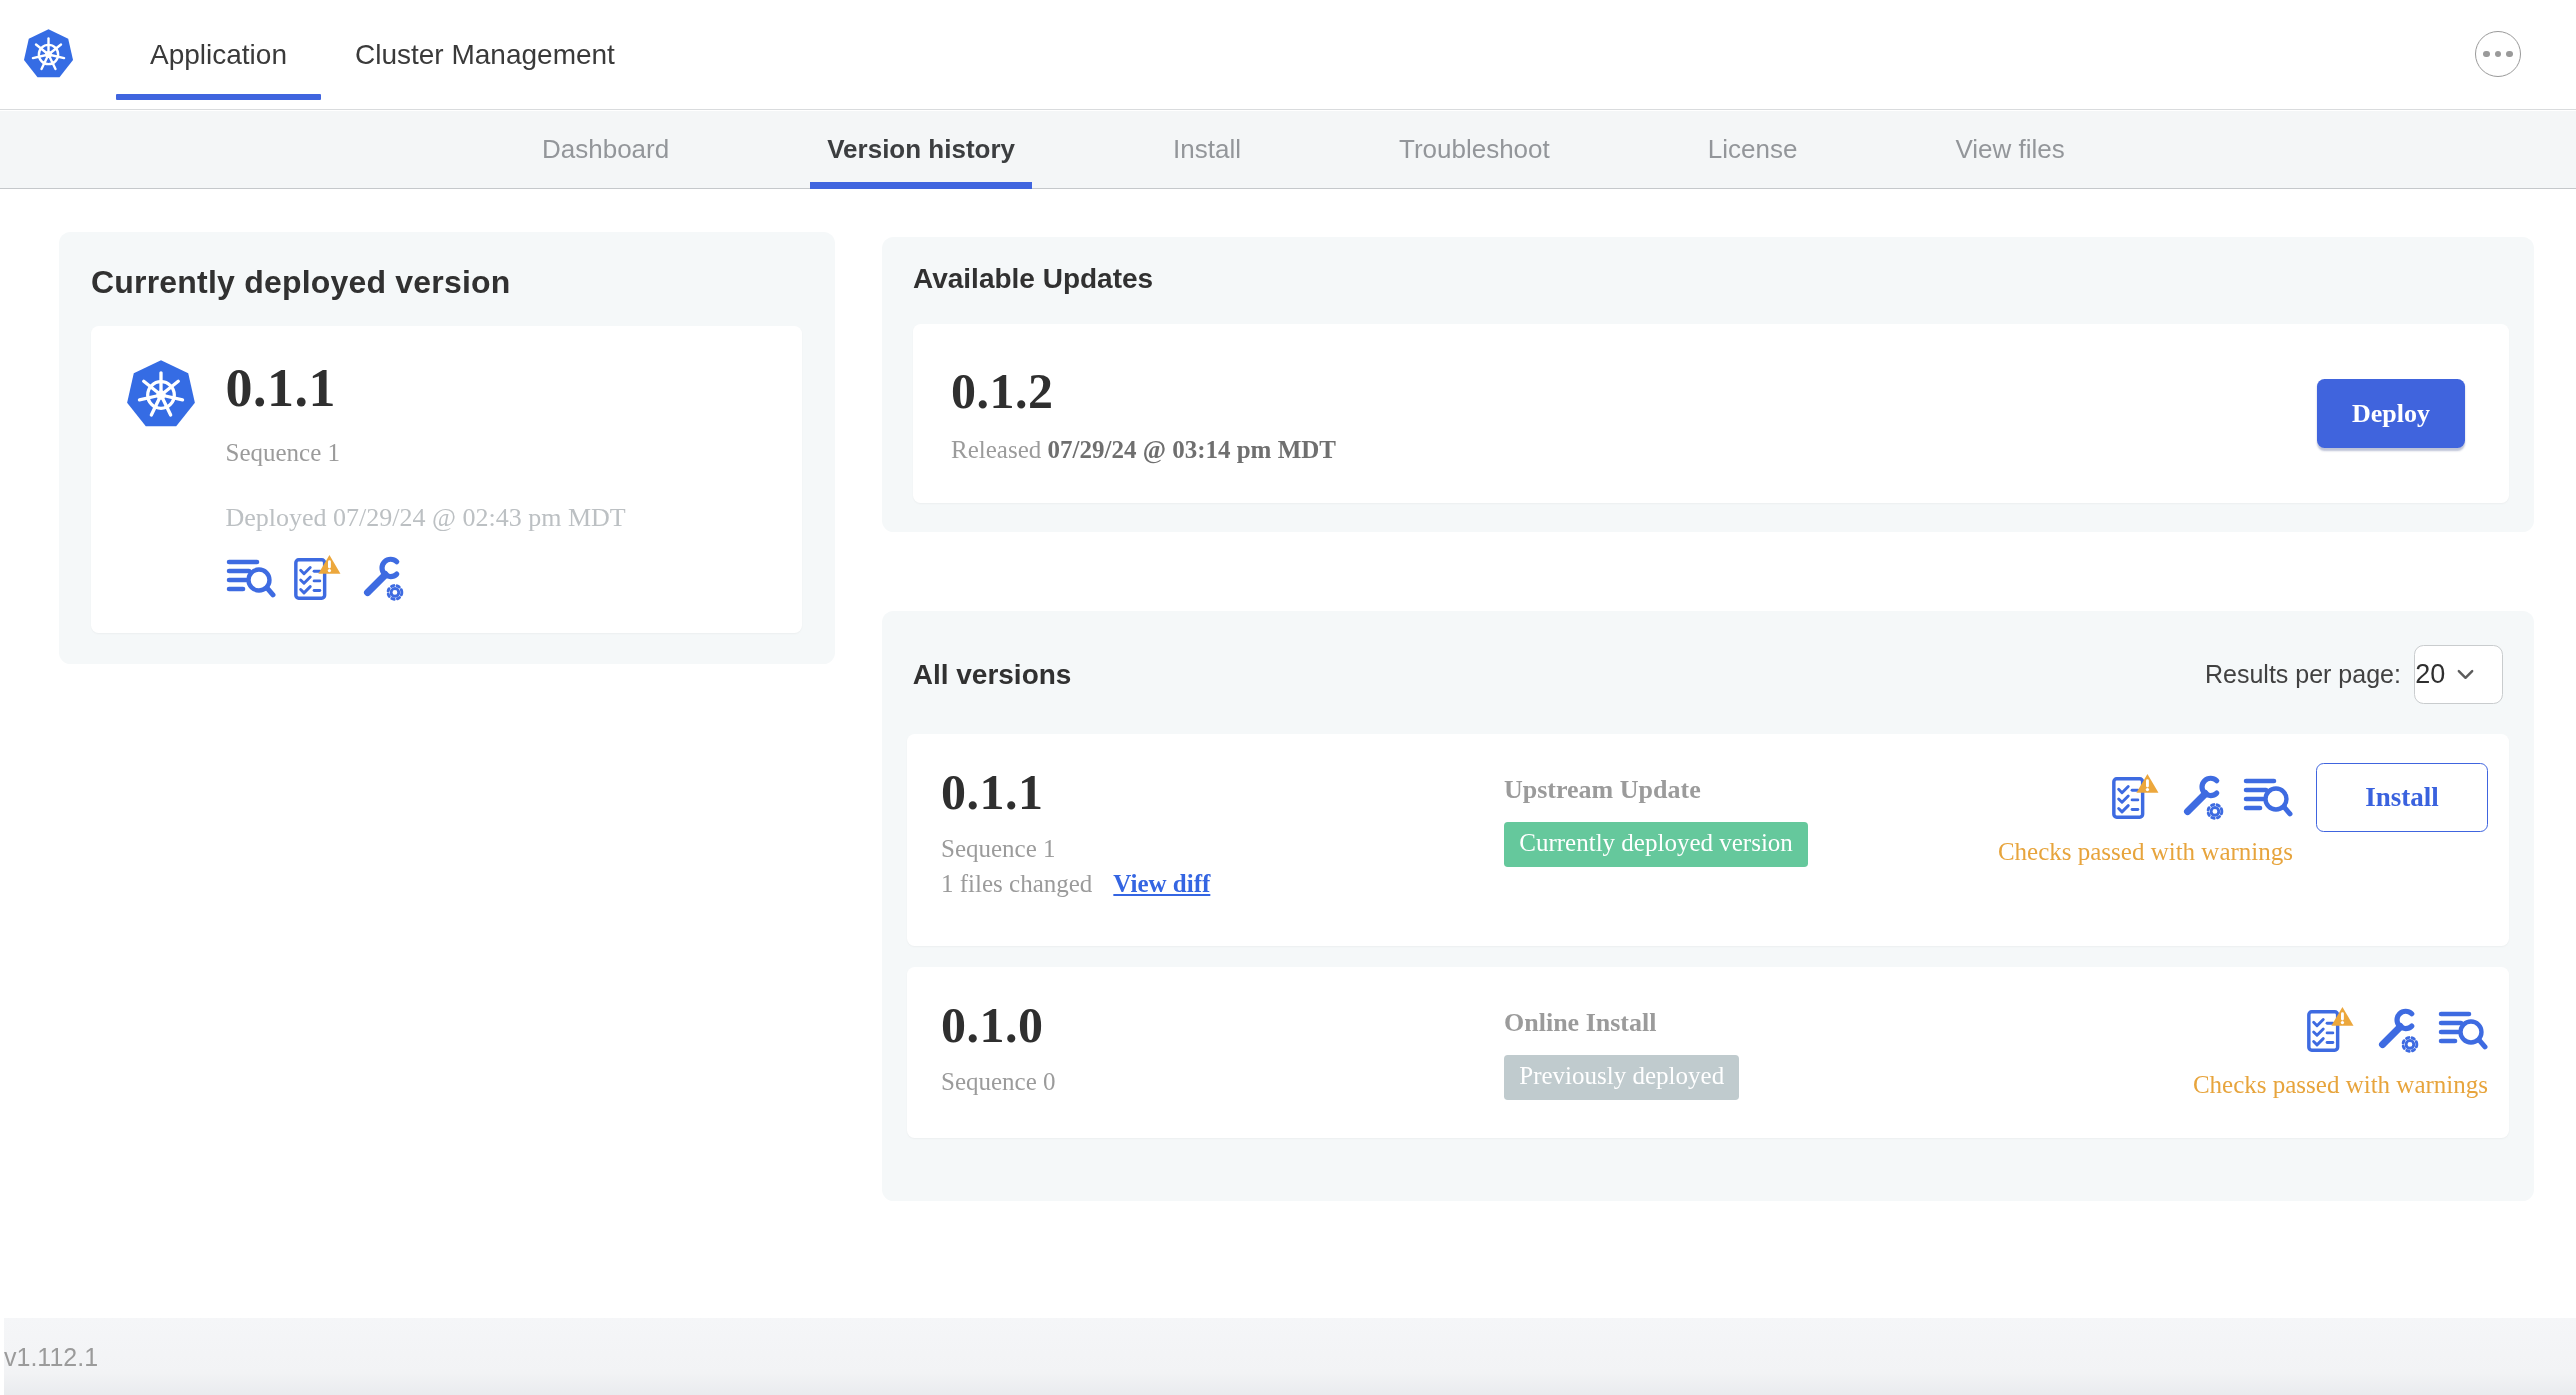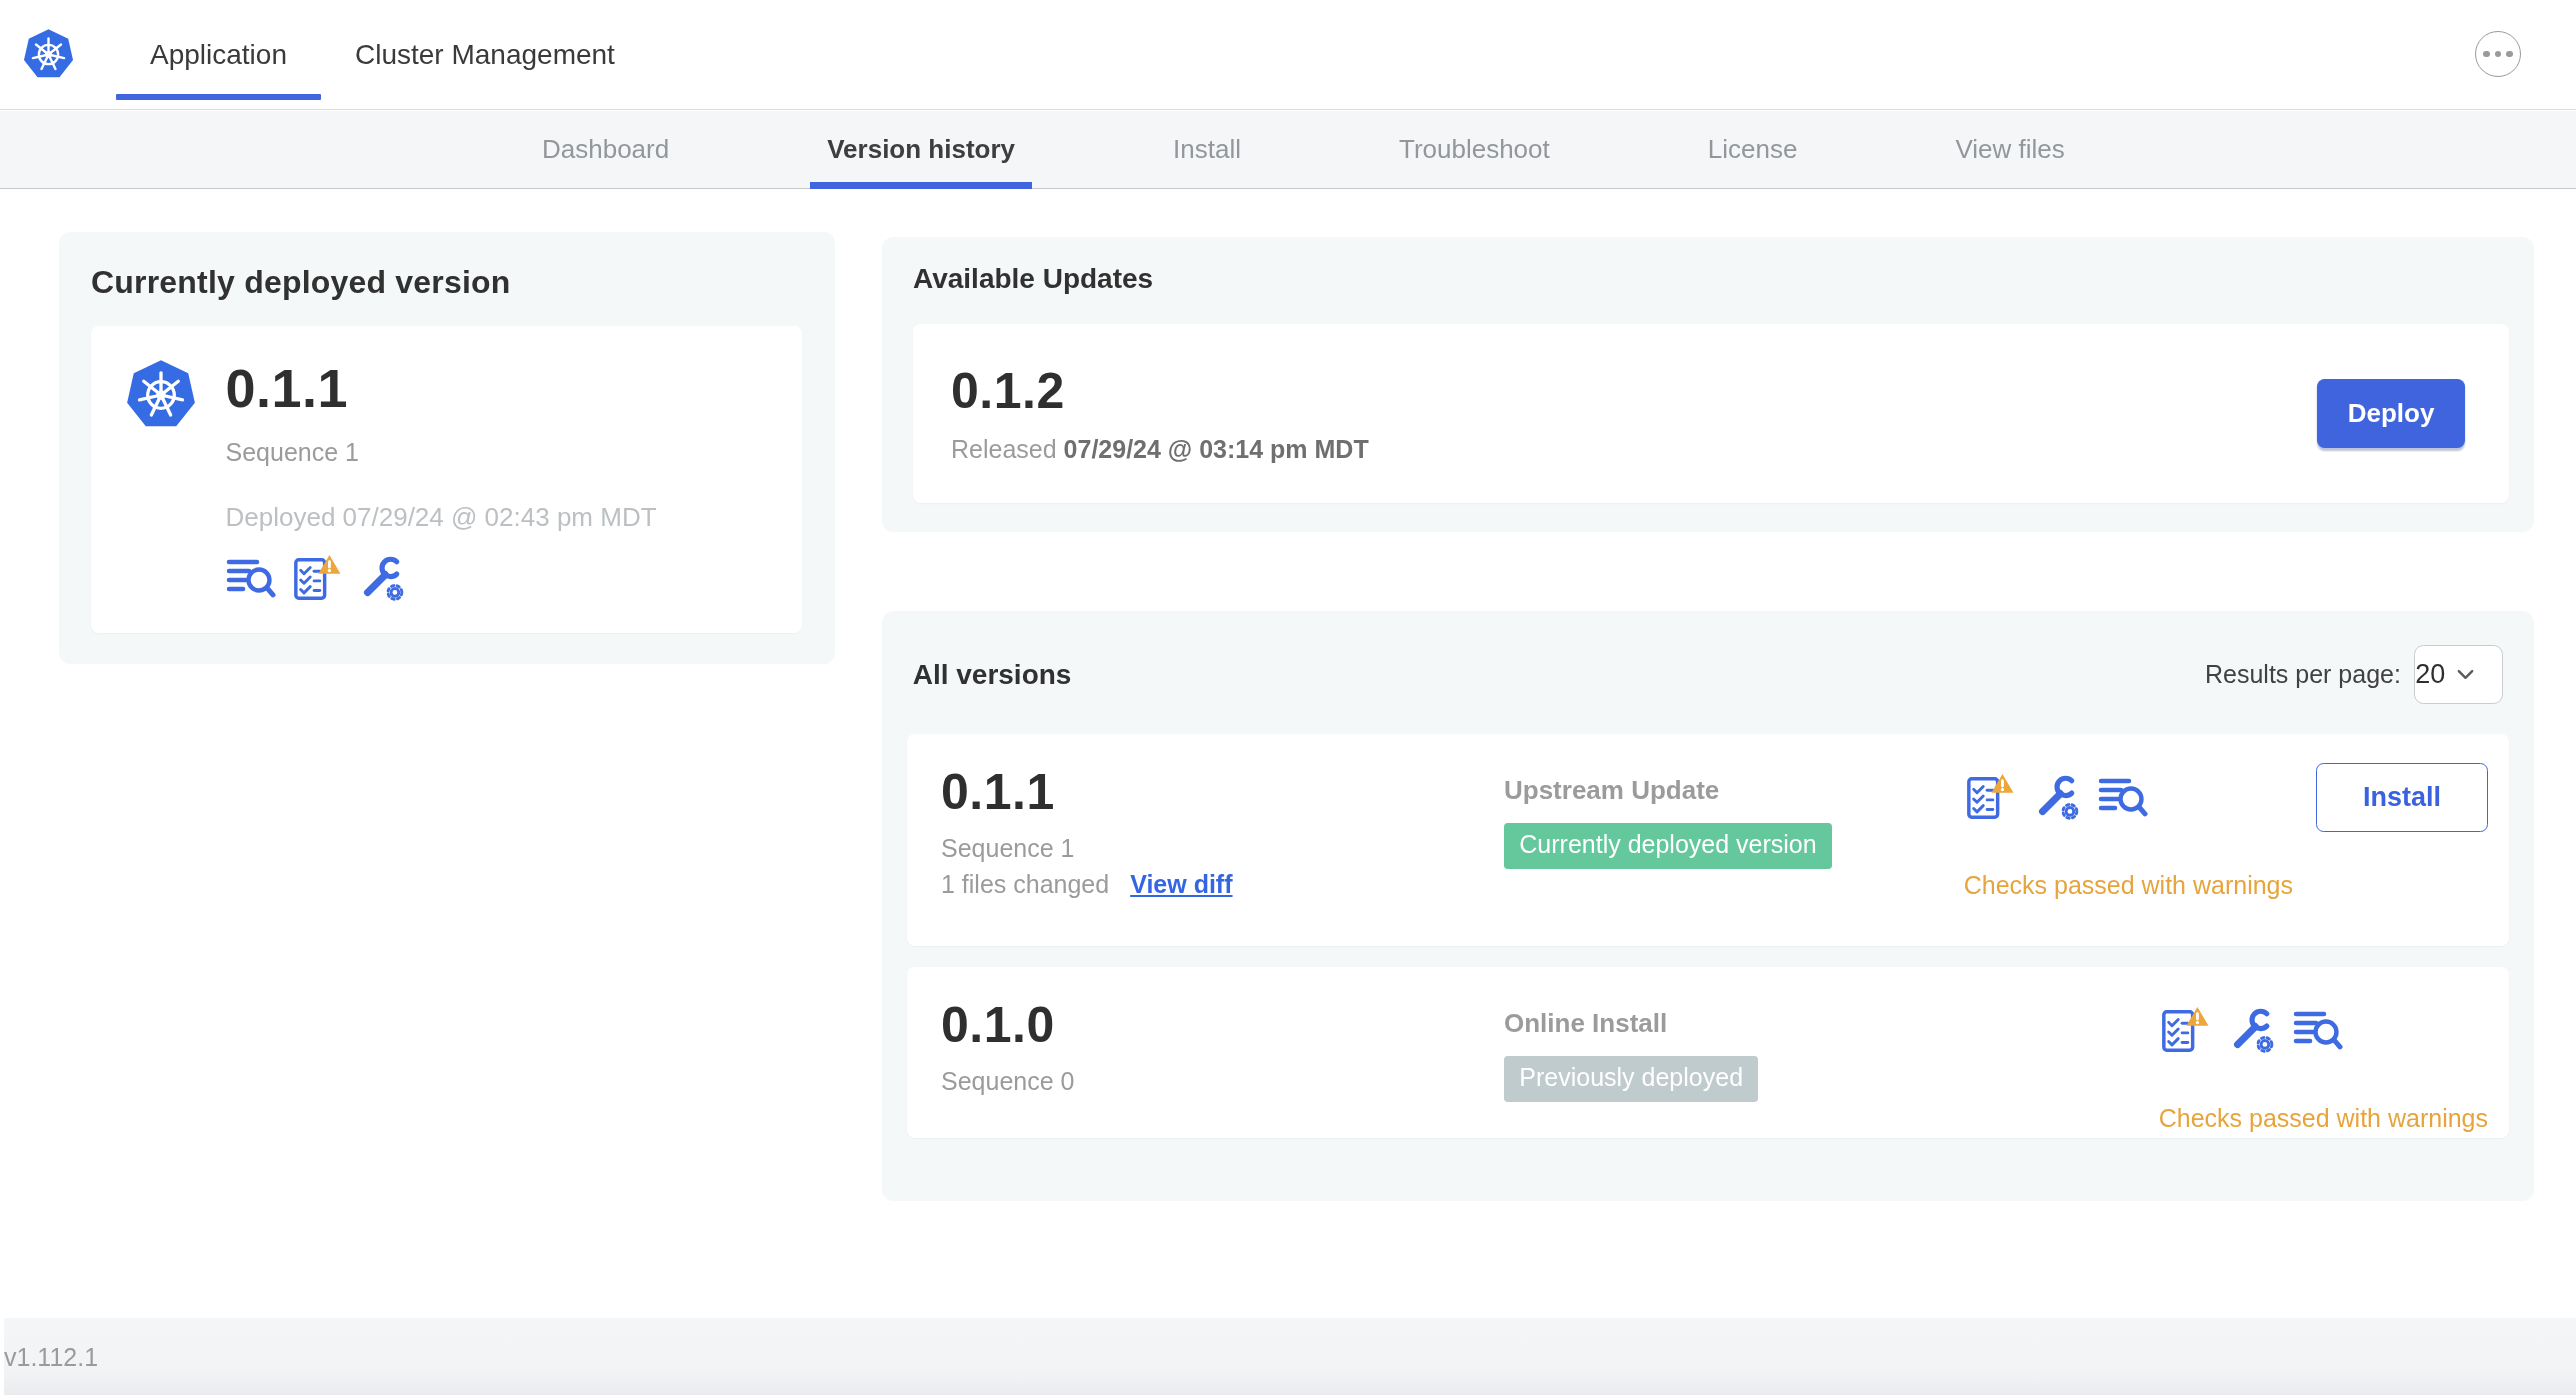--- a/index.html
+++ b/index.html
@@ -48,21 +48,21 @@
   .subnav-tab.active { color:#3c3e40; font-weight:600; }
   .subnav-tab.active::after {
     content:""; position:absolute; left:0; right:0; bottom:-1px; height:6.7px;
     background:#4065df;
   }
 
   
   .main { position:absolute; top:190px; left:8px; width:2576px; height:1128px; background:#fff; }
 
   .gray-card { background:#f5f8f9; border-radius:11.5px; position:absolute; }
-  .white-card { background:#ffffff; border-radius:7.6px; box-shadow:0 1px 1.9px rgba(0,0,0,0.04); }
+  .white-card { background:#ffffff; border-radius:7.6px; box-shadow:0 1px 1.9px rgba(0,0,0,0.04);font-family:Liberation Serif, serif; }
 
   
   .deployed-card { left:51px; top:42px; width:776px; height:432px; padding:32px 33px 0 32px; }
   .deployed-card h1 { font-size:32px; font-weight:700; color:#313131; letter-spacing:0.2px; }
   .deployed-inner {
     margin-top:25px; height:307px; padding:19px 34px 0 31.5px;
     display:flex; align-items:flex-start;
   }
   .deployed-logo { width:76px; height:76px; margin-top:11.5px; flex:none; }
   .deployed-body { margin-left:27px; }
@@ -112,21 +112,21 @@
   .view-diff { font-size:25px; color:#3465e2; font-weight:700; text-decoration:underline; cursor:pointer; }
   .row-mid { margin-top:11.5px; }
   .row-source { font-size:26px; font-weight:700; color:#9b9b9b; }
   .badge {
     display:inline-block; margin-top:17px; padding:7.6px 15.3px 9.5px 15.3px;
     border-radius:3.8px; font-size:25px; color:#ffffff;
   }
   .badge.green { background:#65c89c; }
   .badge.gray  { background:#c0cbce; }
   .row-right { display:flex; align-items:flex-start; }
-  .right-stack { display:flex; flex-direction:column; align-items:flex-start; margin-top:9.5px;gap:33px; }
+  .right-stack { display:flex; flex-direction:column; align-items:flex-end; margin-top:9.5px; }
   .right-stack .icons { display:flex; align-items:center; gap:17px; }
   .checks-text { margin-top:17px; font-size:25px; color:#e7a43c; white-space:nowrap; cursor:pointer; }
   .btn-outline {
     margin-left:23px; width:172px; height:69px; background:#fff;
     border:1.9px solid #4065df; border-radius:7.6px; color:#3a62de;
     font-size:27px; font-weight:700; font-family:inherit; cursor:pointer;
   }
 
   
   .footer {

